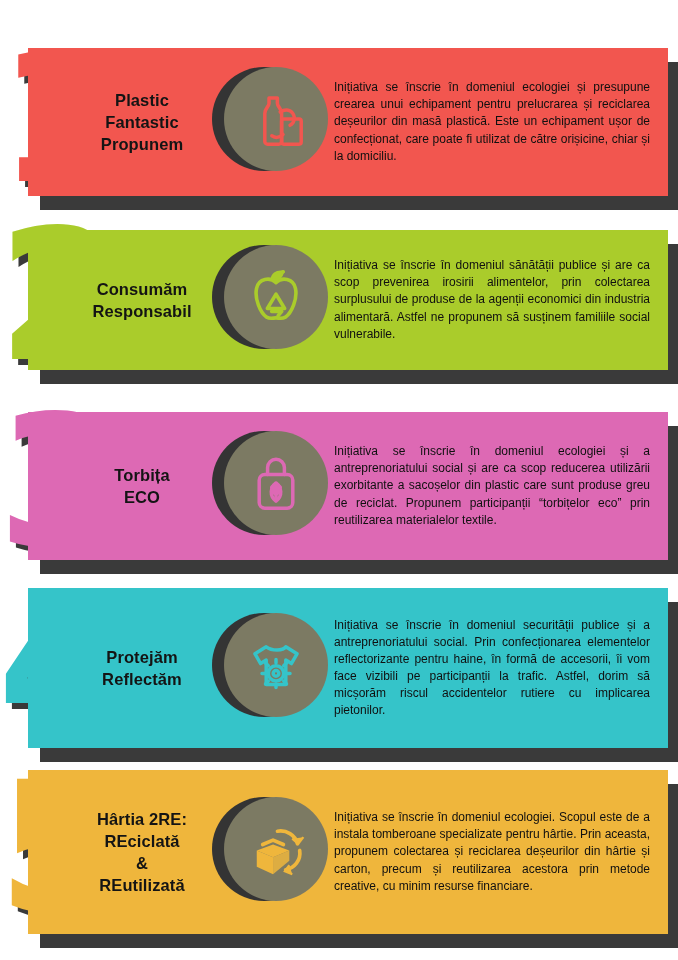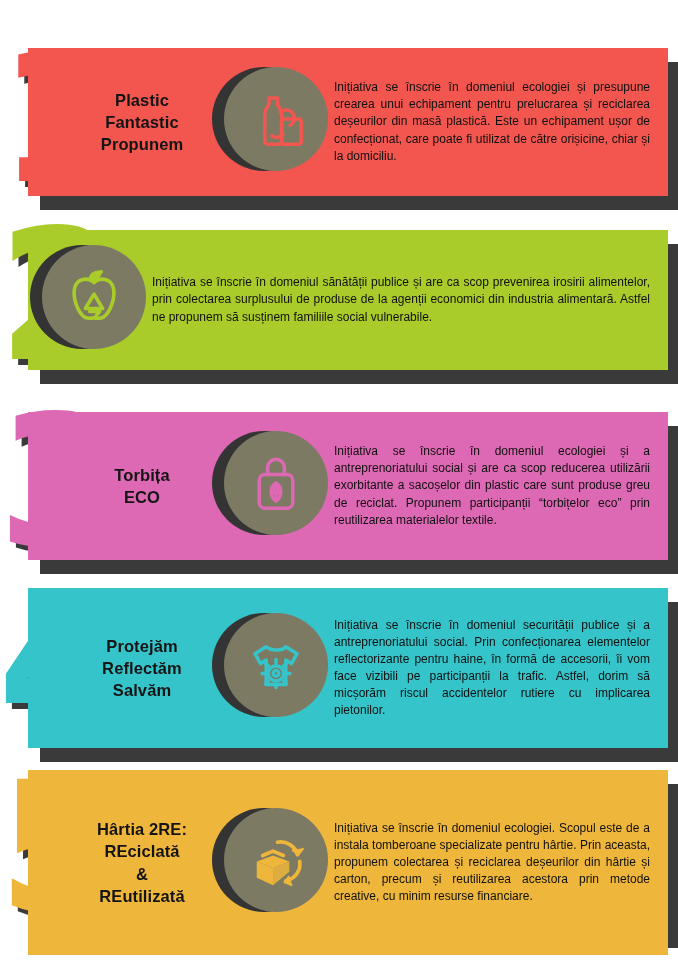--- a/index.html
+++ b/index.html
@@ -98,20 +98,24 @@
           <p>Inițiativa se înscrie în domeniul ecologiei și presupune crearea unui echipament pentru prelucrarea și reciclarea deșeurilor din masă plastică. Este un echipament ușor de confecționat, care poate fi utilizat de către orișicine, chiar și la domiciliu.</p>
         </div>
       </div>
     </div>
     <div class="band" style="top: 222px; height: 174px;">
       <div class="banner-shadow" style="height: 140px; background: rgb(58, 58, 58);"></div>
       <div class="numeral" style="height: 156px; color: rgb(170, 204, 43); text-shadow: rgb(58, 58, 58) 6px 6px 0px;">
         <span>2</span>
       </div>
       <div class="banner" style="height: 140px; background: rgb(170, 204, 43);">
+        <div class="title-col">
+          <div>Consumăm</div>
+          <div>Responsabil</div>
+        </div>
         <div class="icon-col">
           <div class="icon-shadow" style="background: rgb(52, 52, 52);"></div>
           <div class="icon-disc" style="background: rgb(124, 122, 99);">
             <svg width="72" height="72" viewBox="0 0 100 100">
               <path d="M50 30c-8-8-24-6-27 8-3 14 5 34 14 40 5 3 9 1 13 1s8 2 13-1c9-6 17-26 14-40-3-14-19-16-27-8z" stroke="#aacc2b" fill="none" stroke-width="5" stroke-linecap="round" stroke-linejoin="round"></path>
               <path d="M50 30c0-8 4-13 10-15" stroke="#aacc2b" fill="none" stroke-width="5" stroke-linecap="round" stroke-linejoin="round"></path>
               <path d="M60 15c-10-2-16 4-16 11 8 1 14-3 16-11z" fill="#aacc2b" stroke="#aacc2b" stroke-width="3"></path>
               <path d="M50 46 62 66H38z" stroke="#aacc2b" fill="none" stroke-width="5" stroke-linecap="round" stroke-linejoin="round"></path>
               <path d="M44 70h14l-5 6" stroke="#aacc2b" fill="none" stroke-width="5" stroke-linecap="round" stroke-linejoin="round"></path>
             </svg>
@@ -150,21 +154,20 @@
     </div>
     <div class="band" style="top: 580px; height: 194px;">
       <div class="banner-shadow" style="height: 160px; background: rgb(58, 58, 58);"></div>
       <div class="numeral" style="height: 176px; color: rgb(53, 196, 201); text-shadow: rgb(58, 58, 58) 6px 6px 0px;">
         <span>4</span>
       </div>
       <div class="banner" style="height: 160px; background: rgb(53, 196, 201);">
         <div class="title-col">
           <div>Protejăm</div>
           <div>Reflectăm</div>
-          <div>Salvăm</div>
         </div>
         <div class="icon-col">
           <div class="icon-shadow" style="background: rgb(52, 52, 52);"></div>
           <div class="icon-disc" style="background: rgb(124, 122, 99);">
             <svg width="74" height="70" viewBox="0 0 100 100">
               <path d="M36 24 20 34l8 14 8-5v35h28V43l8 5 8-14-16-10c-4 6-20 6-28 0z" stroke="#35c4c9" fill="none" stroke-width="5" stroke-linecap="round" stroke-linejoin="round"></path>
               <circle cx="50" cy="62" r="11" stroke="#35c4c9" fill="none" stroke-width="5" stroke-linecap="round" stroke-linejoin="round"></circle>
               <circle cx="50" cy="62" r="4" stroke="#35c4c9" fill="none" stroke-width="5" stroke-linecap="round" stroke-linejoin="round"></circle>
               <path d="M50 47v-5M50 82v-5M35 62h-5M70 62h-5M39 51l-4-4M65 77l-4-4M61 51l4-4M35 77l4-4" stroke="#35c4c9" fill="none" stroke-width="5" stroke-linecap="round" stroke-linejoin="round"></path>
             </svg>
@@ -173,21 +176,21 @@
         <div class="body-col">
           <p>Inițiativa se înscrie în domeniul securității publice și a antreprenoriatului social. Prin confecționarea elementelor reflectorizante pentru haine, în formă de accesorii, îi vom face vizibili pe participanții la trafic. Astfel, dorim să micșorăm riscul accidentelor rutiere cu implicarea pietonilor.</p>
         </div>
       </div>
     </div>
     <div class="band" style="top: 762px; height: 198px;">
       <div class="banner-shadow" style="height: 164px; background: rgb(58, 58, 58);"></div>
       <div class="numeral" style="height: 180px; color: rgb(239, 182, 60); text-shadow: rgb(58, 58, 58) 6px 6px 0px;">
         <span>5</span>
       </div>
-      <div class="banner" style="height: 185px; background: rgb(239, 182, 60);">
+      <div class="banner" style="height: 164px; background: rgb(239, 182, 60);">
         <div class="title-col">
           <div>Hârtia 2RE:</div>
           <div>REciclată</div>
           <div>&amp;</div>
           <div>REutilizată</div>
         </div>
         <div class="icon-col">
           <div class="icon-shadow" style="background: rgb(52, 52, 52);"></div>
           <div class="icon-disc" style="background: rgb(124, 122, 99);">
             <svg width="74" height="74" viewBox="0 0 100 100">

